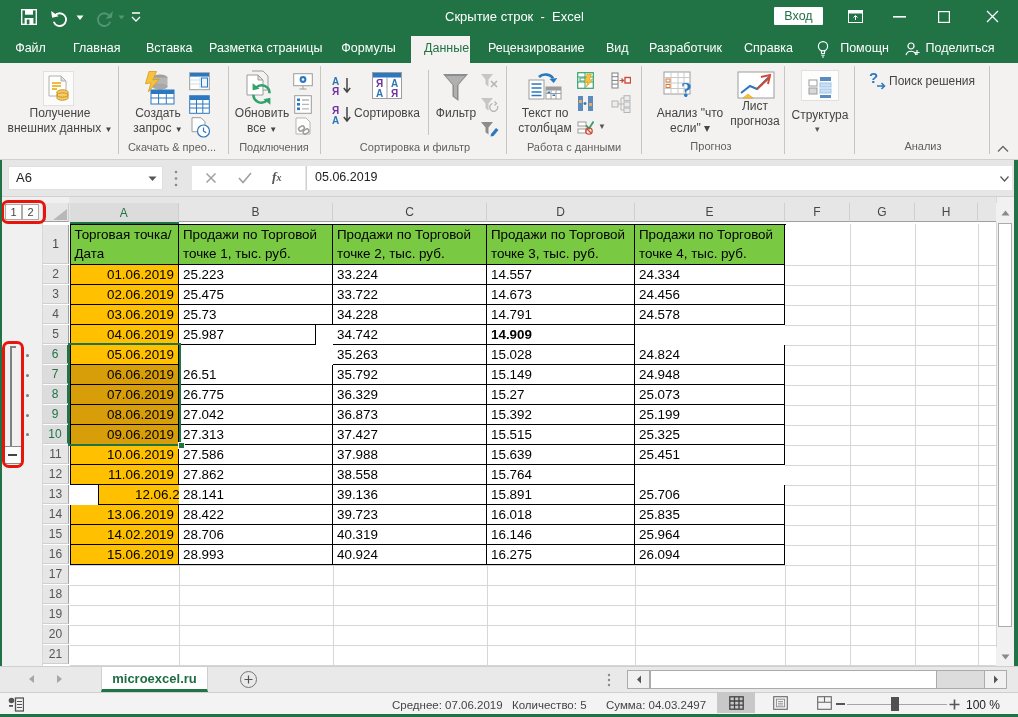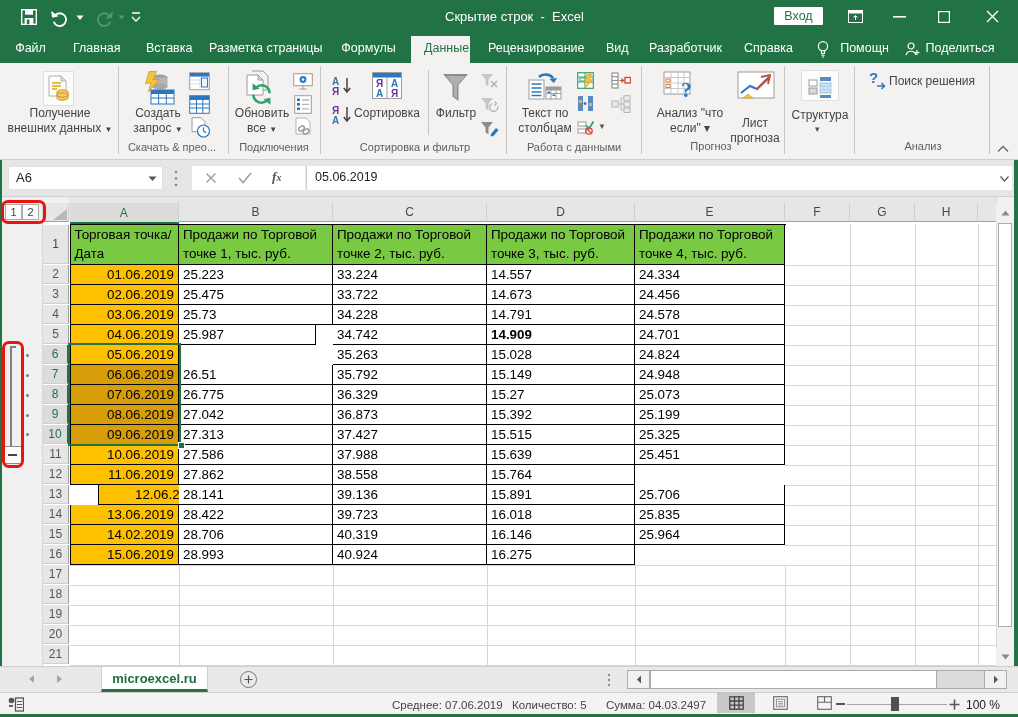--- a/index.html
+++ b/index.html
@@ -266,21 +266,21 @@
  <text x="18" y="26" font-size="22" font-weight="bold" fill="#2b78c0" font-family="Liberation Serif">?</text>
 </svg>
 <div class="abs btxt" style="left:650px;top:106px;width:80px;">Анализ "что<br>если" ▾</div>
 <svg class="abs" style="left:737px;top:71px" width="38" height="31" viewBox="0 0 38 31">
  <rect x="1" y="1" width="36" height="26" fill="#fff" stroke="#9c9c9c"></rect>
  <path d="M4 22 l9 -7 l7 3 l12 -12" fill="none" stroke="#2b78c0" stroke-width="2"></path>
  <path d="M24 6 l9 -2 l-2 9" fill="none" stroke="#d04a35" stroke-width="2"></path>
  <path d="M20 18 l13 -12" stroke="#d04a35" stroke-width="2"></path>
  <path d="M6 27 l5 -4 l5 4 z" fill="#f6c243" stroke="#d89c0c" stroke-width="0.6"></path>
 </svg>
-<div class="abs btxt" style="left:715px;top:116px;width:80px;">Лист<br>прогноза</div>
+<div class="abs btxt" style="left:715px;top:99px;width:80px;">Лист<br>прогноза</div>
 <div class="glabel" style="left:660px;top:140px;width:102px;bottom:auto;">Прогноз</div>
 
 <div class="abs" style="left:801px;top:70px;width:38px;height:31px;border:1px solid #e0e0e0;background:#fdfdfd;"></div>
 <svg class="abs" style="left:808px;top:75px" width="24" height="24" viewBox="0 0 24 24">
  <rect x="1" y="5" width="8" height="6" fill="#fff" stroke="#9c9c9c"></rect>
  <rect x="1" y="13" width="8" height="6" fill="#d8d8d8" stroke="#9c9c9c"></rect>
  <rect x="12" y="2" width="11" height="4" fill="#5a8cc0"></rect>
  <rect x="12" y="8" width="11" height="4" fill="#c9dff2" stroke="#9fc4e8"></rect>
  <rect x="12" y="14" width="11" height="4" fill="#c9dff2" stroke="#9fc4e8"></rect>
  <rect x="12" y="20" width="11" height="3" fill="#5a8cc0"></rect>
@@ -418,21 +418,20 @@
 <div class="cell num" style="left:635px;top:284.5px;width:150px;height:20px;">24.456</div>
 <div class="cell dat" style="left:69.5px;top:304.5px;width:109.5px;height:20px;background:#ffc000;border-left:1px solid #000;">03.06.2019</div>
 <div class="cell num" style="left:179px;top:304.5px;width:154px;height:20px;">25.73</div>
 <div class="cell num" style="left:333px;top:304.5px;width:154px;height:20px;">34.228</div>
 <div class="cell num" style="left:487px;top:304.5px;width:148px;height:20px;">14.791</div>
 <div class="cell num" style="left:635px;top:304.5px;width:150px;height:20px;">24.578</div>
 <div class="cell dat" style="left:69.5px;top:324.5px;width:109.5px;height:20px;background:#ffc000;border-left:1px solid #000;">04.06.2019</div>
 <div class="cell num" style="left:179px;top:324.5px;width:137px;height:20px;">25.987</div>
 <div class="cell num" style="left:333px;top:324.5px;width:154px;height:20px;">34.742</div>
 <div class="cell num" style="left:487px;top:324.5px;width:148px;height:20px;font-weight:bold;">14.909</div>
-<div class="cell num" style="left:635px;top:324.5px;width:150px;height:20px;">24.701</div>
 <div class="cell dat" style="left:69.5px;top:344.5px;width:109.5px;height:20px;background:#ffc000;border-left:1px solid #000;">05.06.2019</div>
 <div class="cell num" style="left:333px;top:344.5px;width:154px;height:20px;">35.263</div>
 <div class="cell num" style="left:487px;top:344.5px;width:148px;height:20px;">15.028</div>
 <div class="cell num" style="left:635px;top:344.5px;width:150px;height:20px;">24.824</div>
 <div class="cell dat" style="left:69.5px;top:364.5px;width:109.5px;height:20px;background:#d79e0a;border-left:1px solid #000;">06.06.2019</div>
 <div class="cell num" style="left:179px;top:364.5px;width:154px;height:20px;">26.51</div>
 <div class="cell num" style="left:333px;top:364.5px;width:154px;height:20px;">35.792</div>
 <div class="cell num" style="left:487px;top:364.5px;width:148px;height:20px;">15.149</div>
 <div class="cell num" style="left:635px;top:364.5px;width:150px;height:20px;">24.948</div>
 <div class="cell dat" style="left:69.5px;top:384.5px;width:109.5px;height:20px;background:#d79e0a;border-left:1px solid #000;">07.06.2019</div>
@@ -471,20 +470,21 @@
 <div class="cell num" style="left:635px;top:504.5px;width:150px;height:20px;">25.835</div>
 <div class="cell dat" style="left:69.5px;top:524.5px;width:109.5px;height:20px;background:#ffc000;border-left:1px solid #000;">14.02.2019</div>
 <div class="cell num" style="left:179px;top:524.5px;width:154px;height:20px;">28.706</div>
 <div class="cell num" style="left:333px;top:524.5px;width:154px;height:20px;">40.319</div>
 <div class="cell num" style="left:487px;top:524.5px;width:148px;height:20px;">16.146</div>
 <div class="cell num" style="left:635px;top:524.5px;width:150px;height:20px;">25.964</div>
 <div class="cell dat" style="left:69.5px;top:544.5px;width:109.5px;height:20px;background:#ffc000;border-left:1px solid #000;">15.06.2019</div>
 <div class="cell num" style="left:179px;top:544.5px;width:154px;height:20px;">28.993</div>
 <div class="cell num" style="left:333px;top:544.5px;width:154px;height:20px;">40.924</div>
 <div class="cell num" style="left:487px;top:544.5px;width:148px;height:20px;">16.275</div>
+<div class="cell num" style="left:635px;top:544.5px;width:150px;height:20px;">26.094</div>
 <div class="abs" style="left:67.5px;top:342.5px;width:113.5px;height:103px;border:2px solid #217346;background:transparent;"></div>
 <div class="abs" style="left:177.5px;top:441.5px;width:7px;height:7px;background:#217346;border:1.5px solid #fff;"></div>
 <div class="abs" style="left:10px;top:346px;width:2px;height:100px;background:#808080;"></div>
 <div class="abs" style="left:10px;top:346px;width:6px;height:2px;background:#808080;"></div>
 <div class="abs ctr" style="left:3px;top:446px;width:19px;height:18px;background:#fcfcfc;border:1px solid #8a8a8a;">
       <div style="width:9px;height:2px;background:#444;"></div>
     </div>
 <div class="abs" style="left:26px;top:354px;width:3px;height:3px;border-radius:50%;background:#7a7a7a;"></div>
 <div class="abs" style="left:26px;top:374px;width:3px;height:3px;border-radius:50%;background:#7a7a7a;"></div>
 <div class="abs" style="left:26px;top:394px;width:3px;height:3px;border-radius:50%;background:#7a7a7a;"></div>

